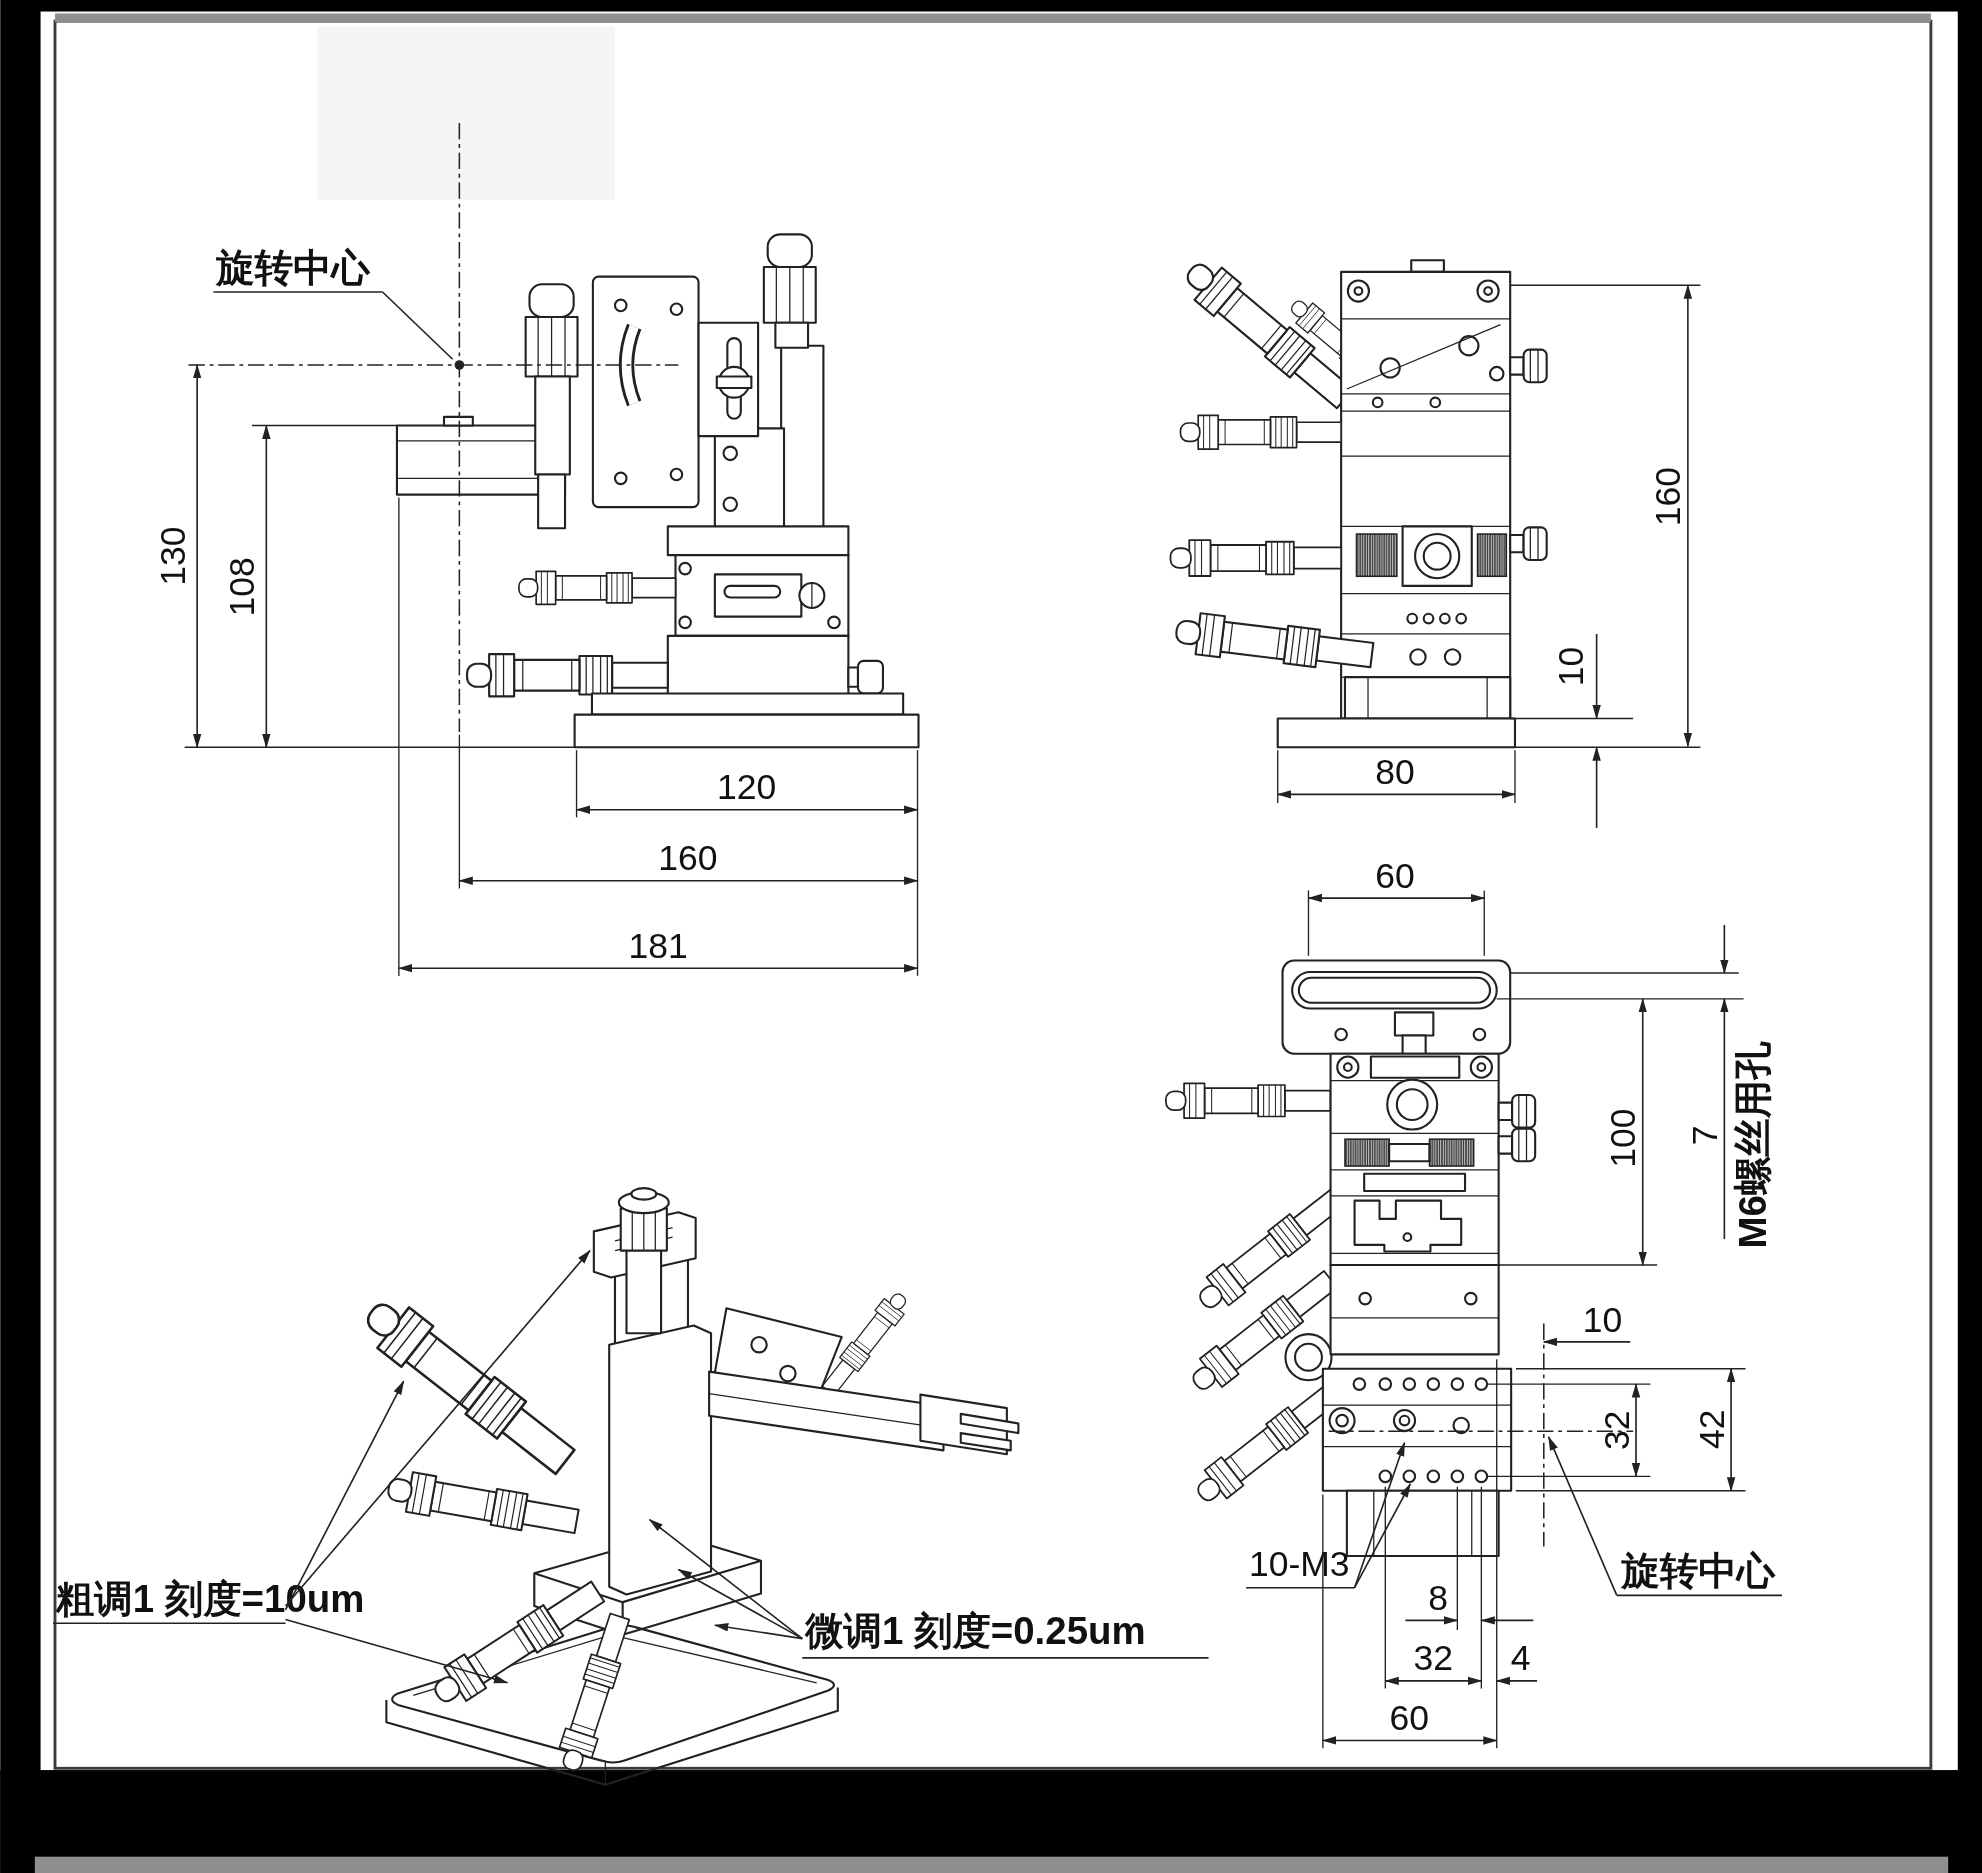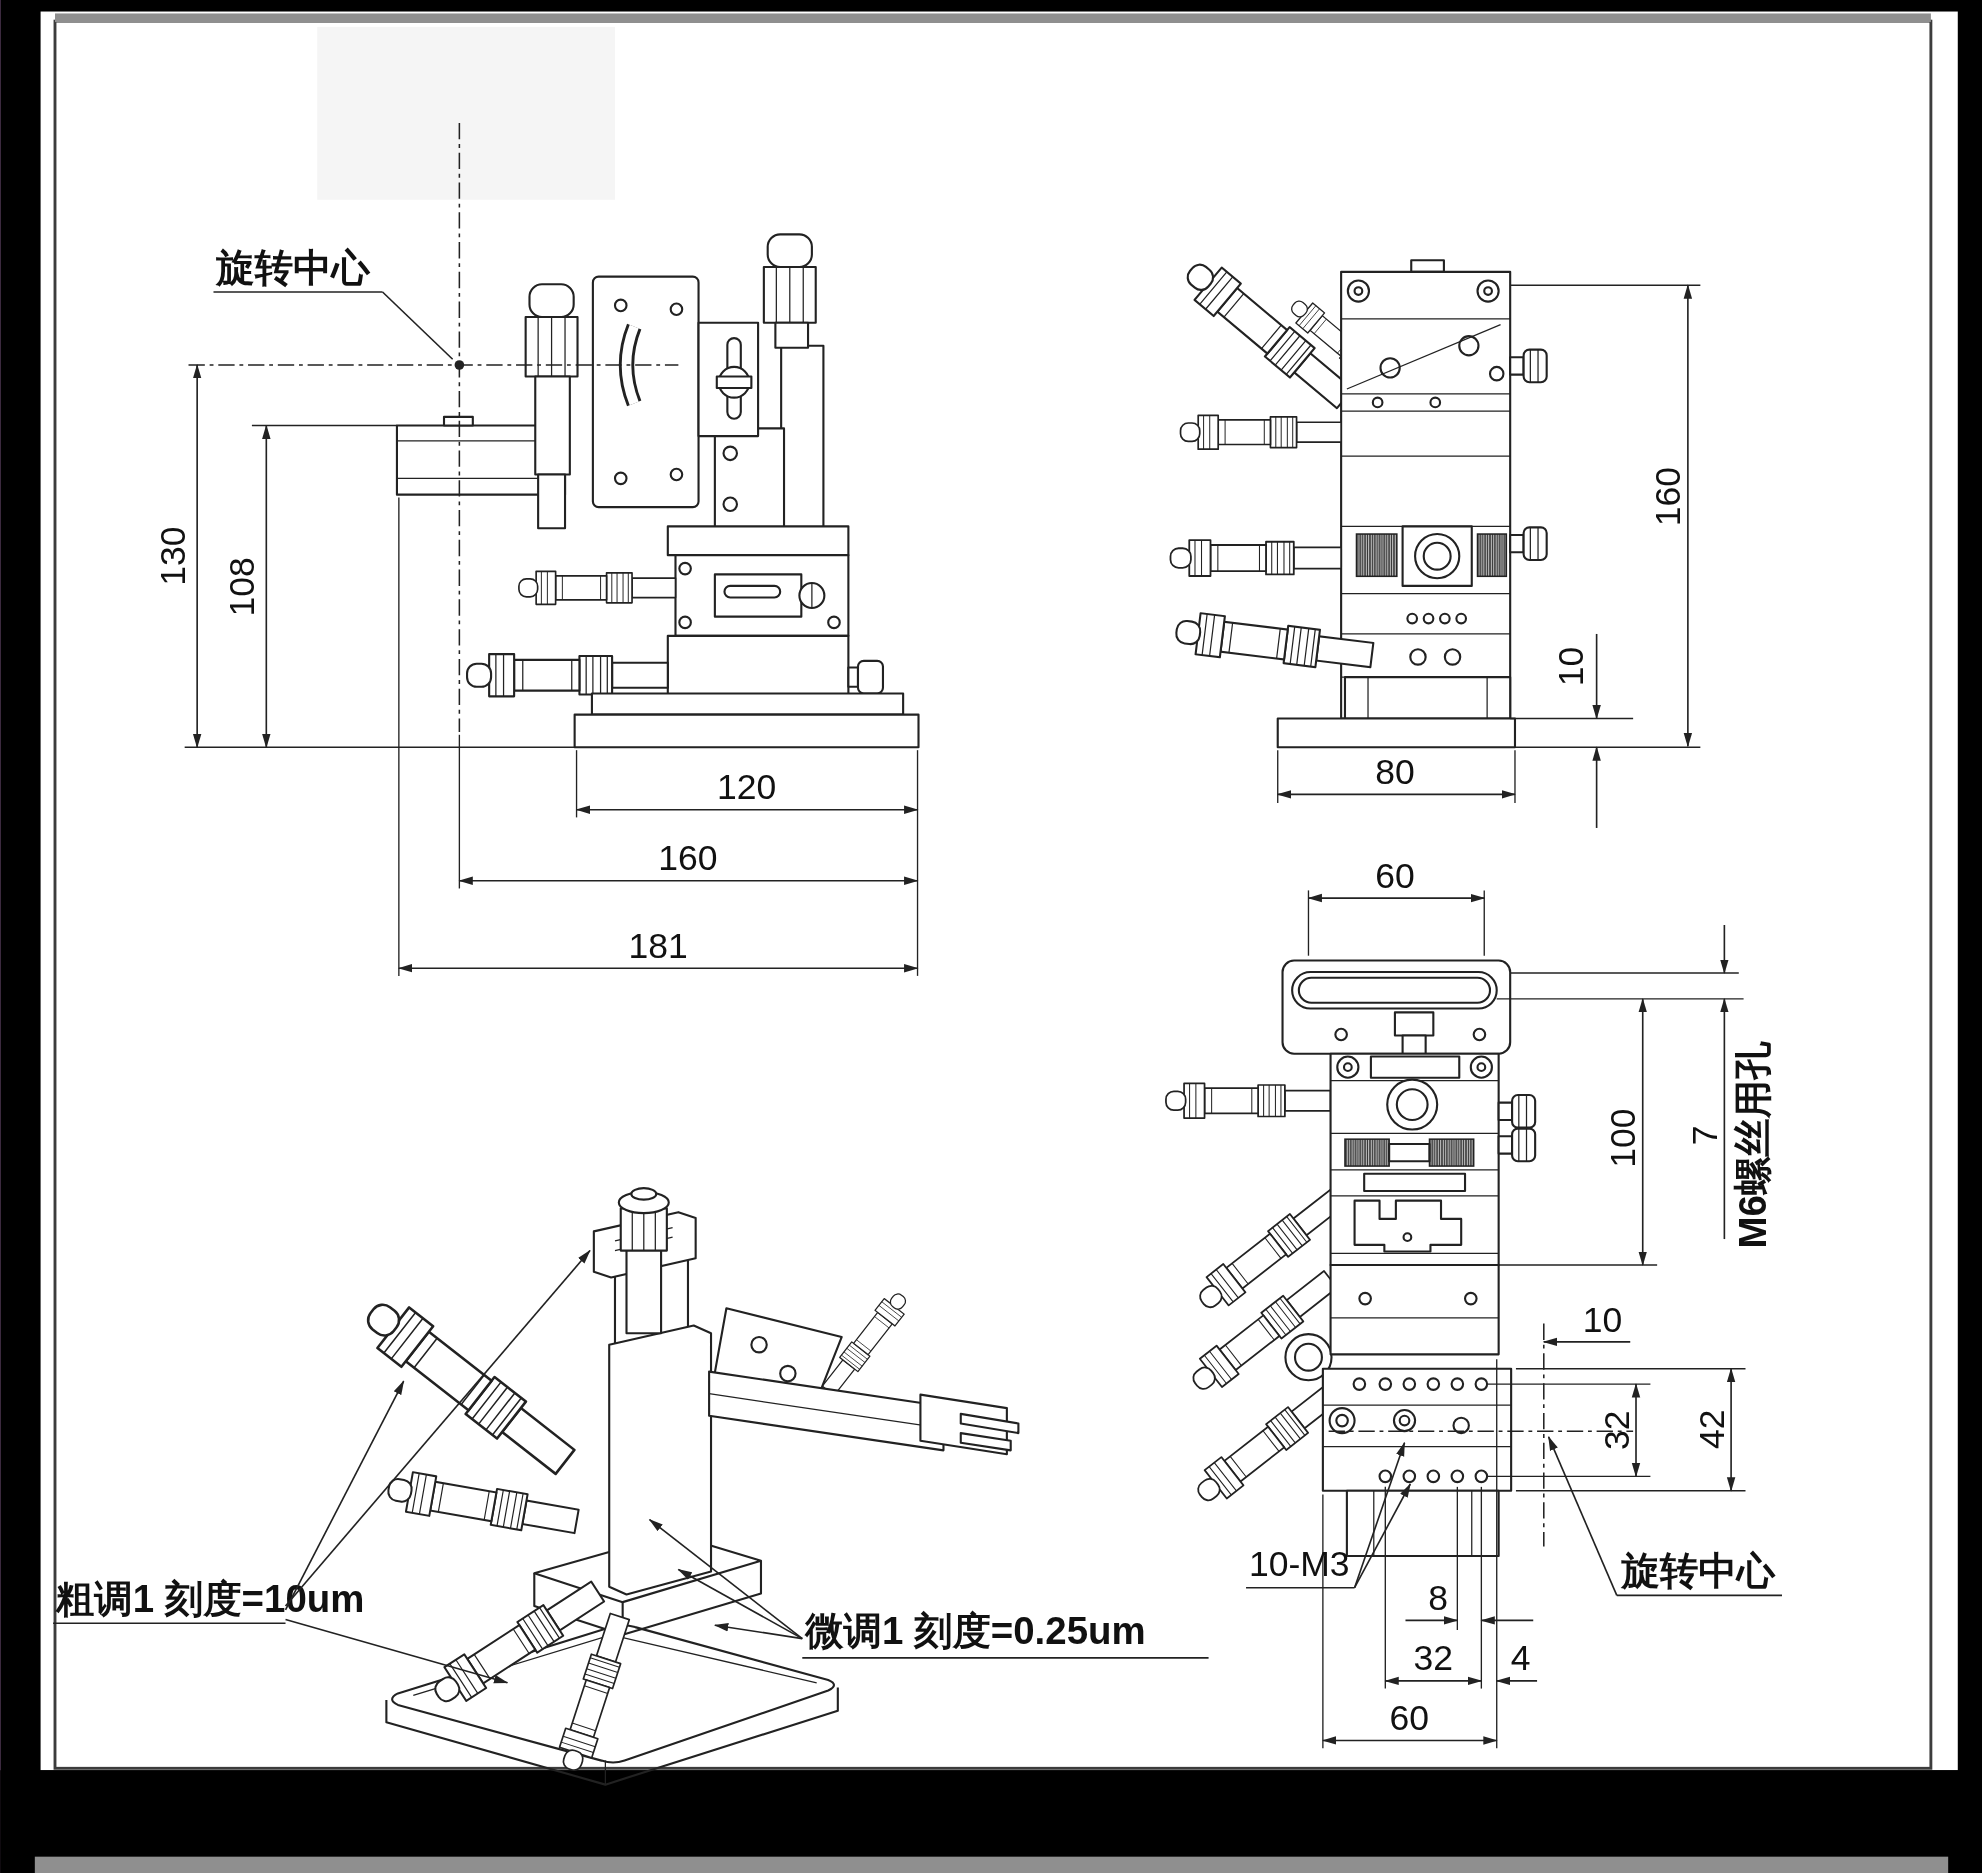--- a/index.html
+++ b/index.html
@@ -1,16 +1,16 @@
 <!DOCTYPE html>
 <html><head>
 <meta charset="utf-8">
 <style>
   html,body{margin:0;padding:0;background:#000;}
-  .stage{position:relative;width:1983px;height:1873px;background:#f0abfc;overflow:hidden;}
+  .stage{position:relative;width:1983px;height:1873px;background:#ffffff;overflow:hidden;}
   svg{display:block;}
   .ln  {stroke:#222;fill:#fff;stroke-width:2.2;stroke-linejoin:round;}
   .lnf {stroke:#222;fill:none;stroke-width:2.2;stroke-linejoin:round;}
   .ln2 {stroke:#222;fill:none;stroke-width:1.3;}
   .dim {stroke:#222;fill:none;stroke-width:1.7;}
   .ext {stroke:#222;fill:none;stroke-width:1.4;}
   .cl  {stroke:#222;fill:none;stroke-width:1.6;stroke-dasharray:17 5 4 5;}
   .dtxt{font:37px "Liberation Sans",sans-serif;fill:#111;}
   .ctxt{font:bold 40px "Liberation Sans",sans-serif;fill:#111;}
 </style>

